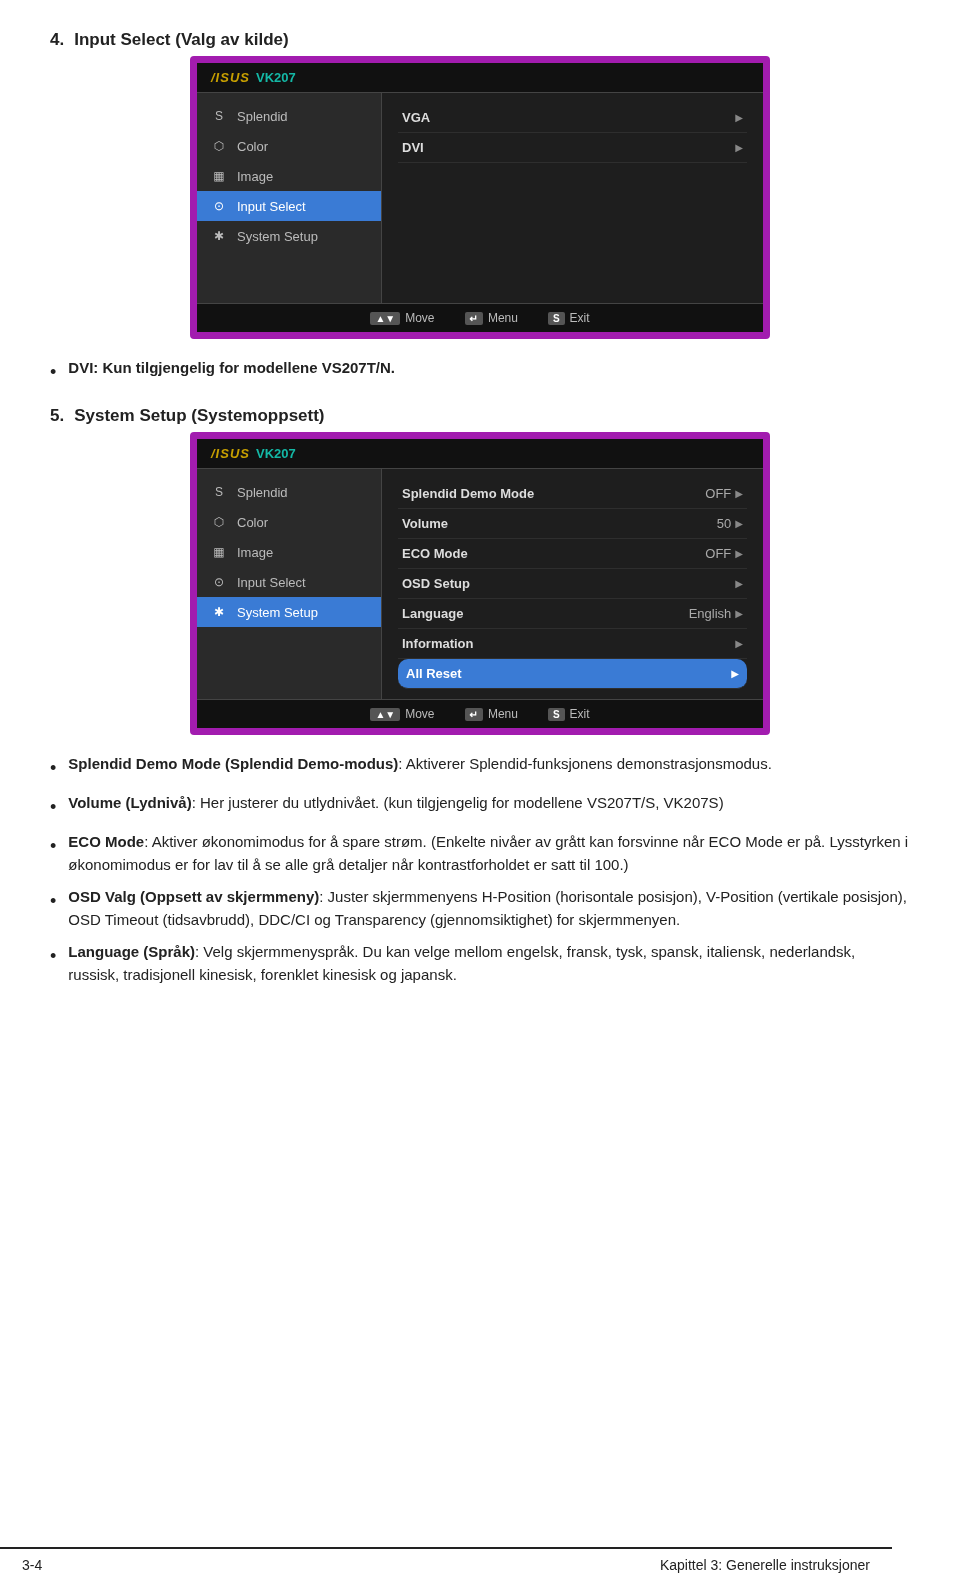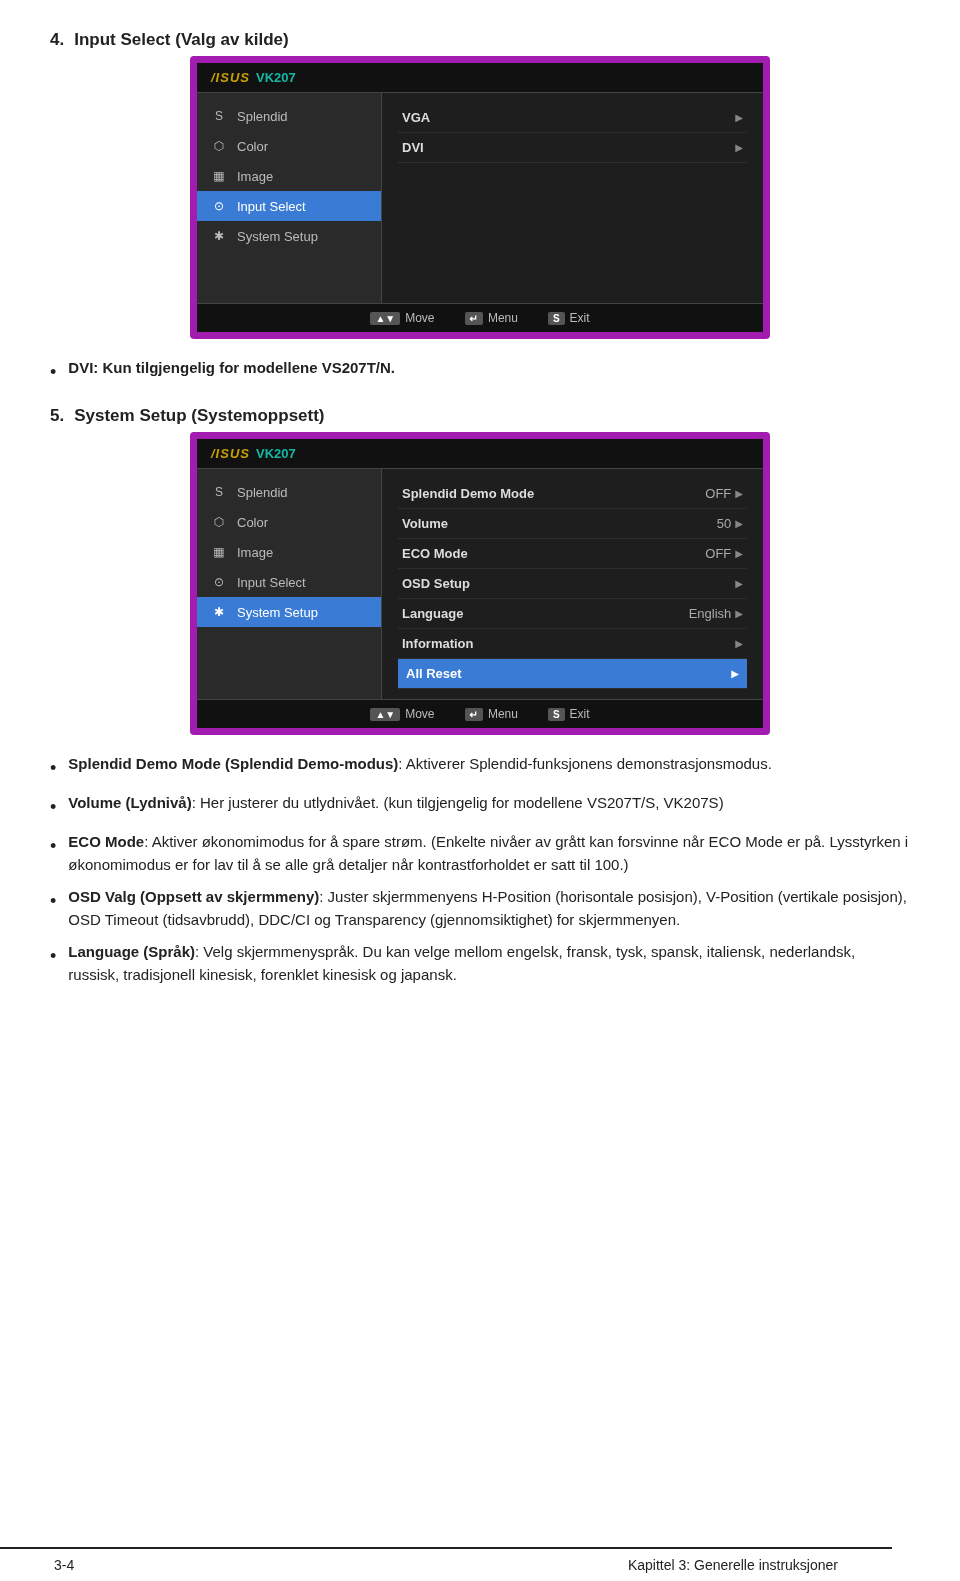--- a/index.html
+++ b/index.html
@@ -99,21 +99,21 @@
       padding: 7px 4px;
       border-bottom: 1px solid #2e2e2e;
       color: #ddd;
       font-size: 13px;
     }
     .osd-content-row.active-row {
       background: #3a7bd5;
       color: #fff;
       padding-left: 8px;
       padding-right: 8px;
-      border-radius: 0;
+      border-radius: 10px;
     }
     .osd-content-row .row-label {
       font-weight: bold;
     }
     .osd-content-row .row-value {
       color: #aaa;
       font-size: 13px;
       display: flex;
       align-items: center;
       gap: 4px;
@@ -176,21 +176,21 @@
     
     .page-footer {
       position: fixed;
       bottom: 0;
       left: 0;
       width: 892px;
       background: #fff;
       border-top: 2px solid #222;
       display: flex;
       justify-content: space-between;
-      padding: 8px 54px;
+      padding: 8px 22px;
       font-size: 14px;
       color: #222;
     }
 
     .section-number {
       font-weight: bold;
       font-size: 17px;
     }
   </style>
 </head>

